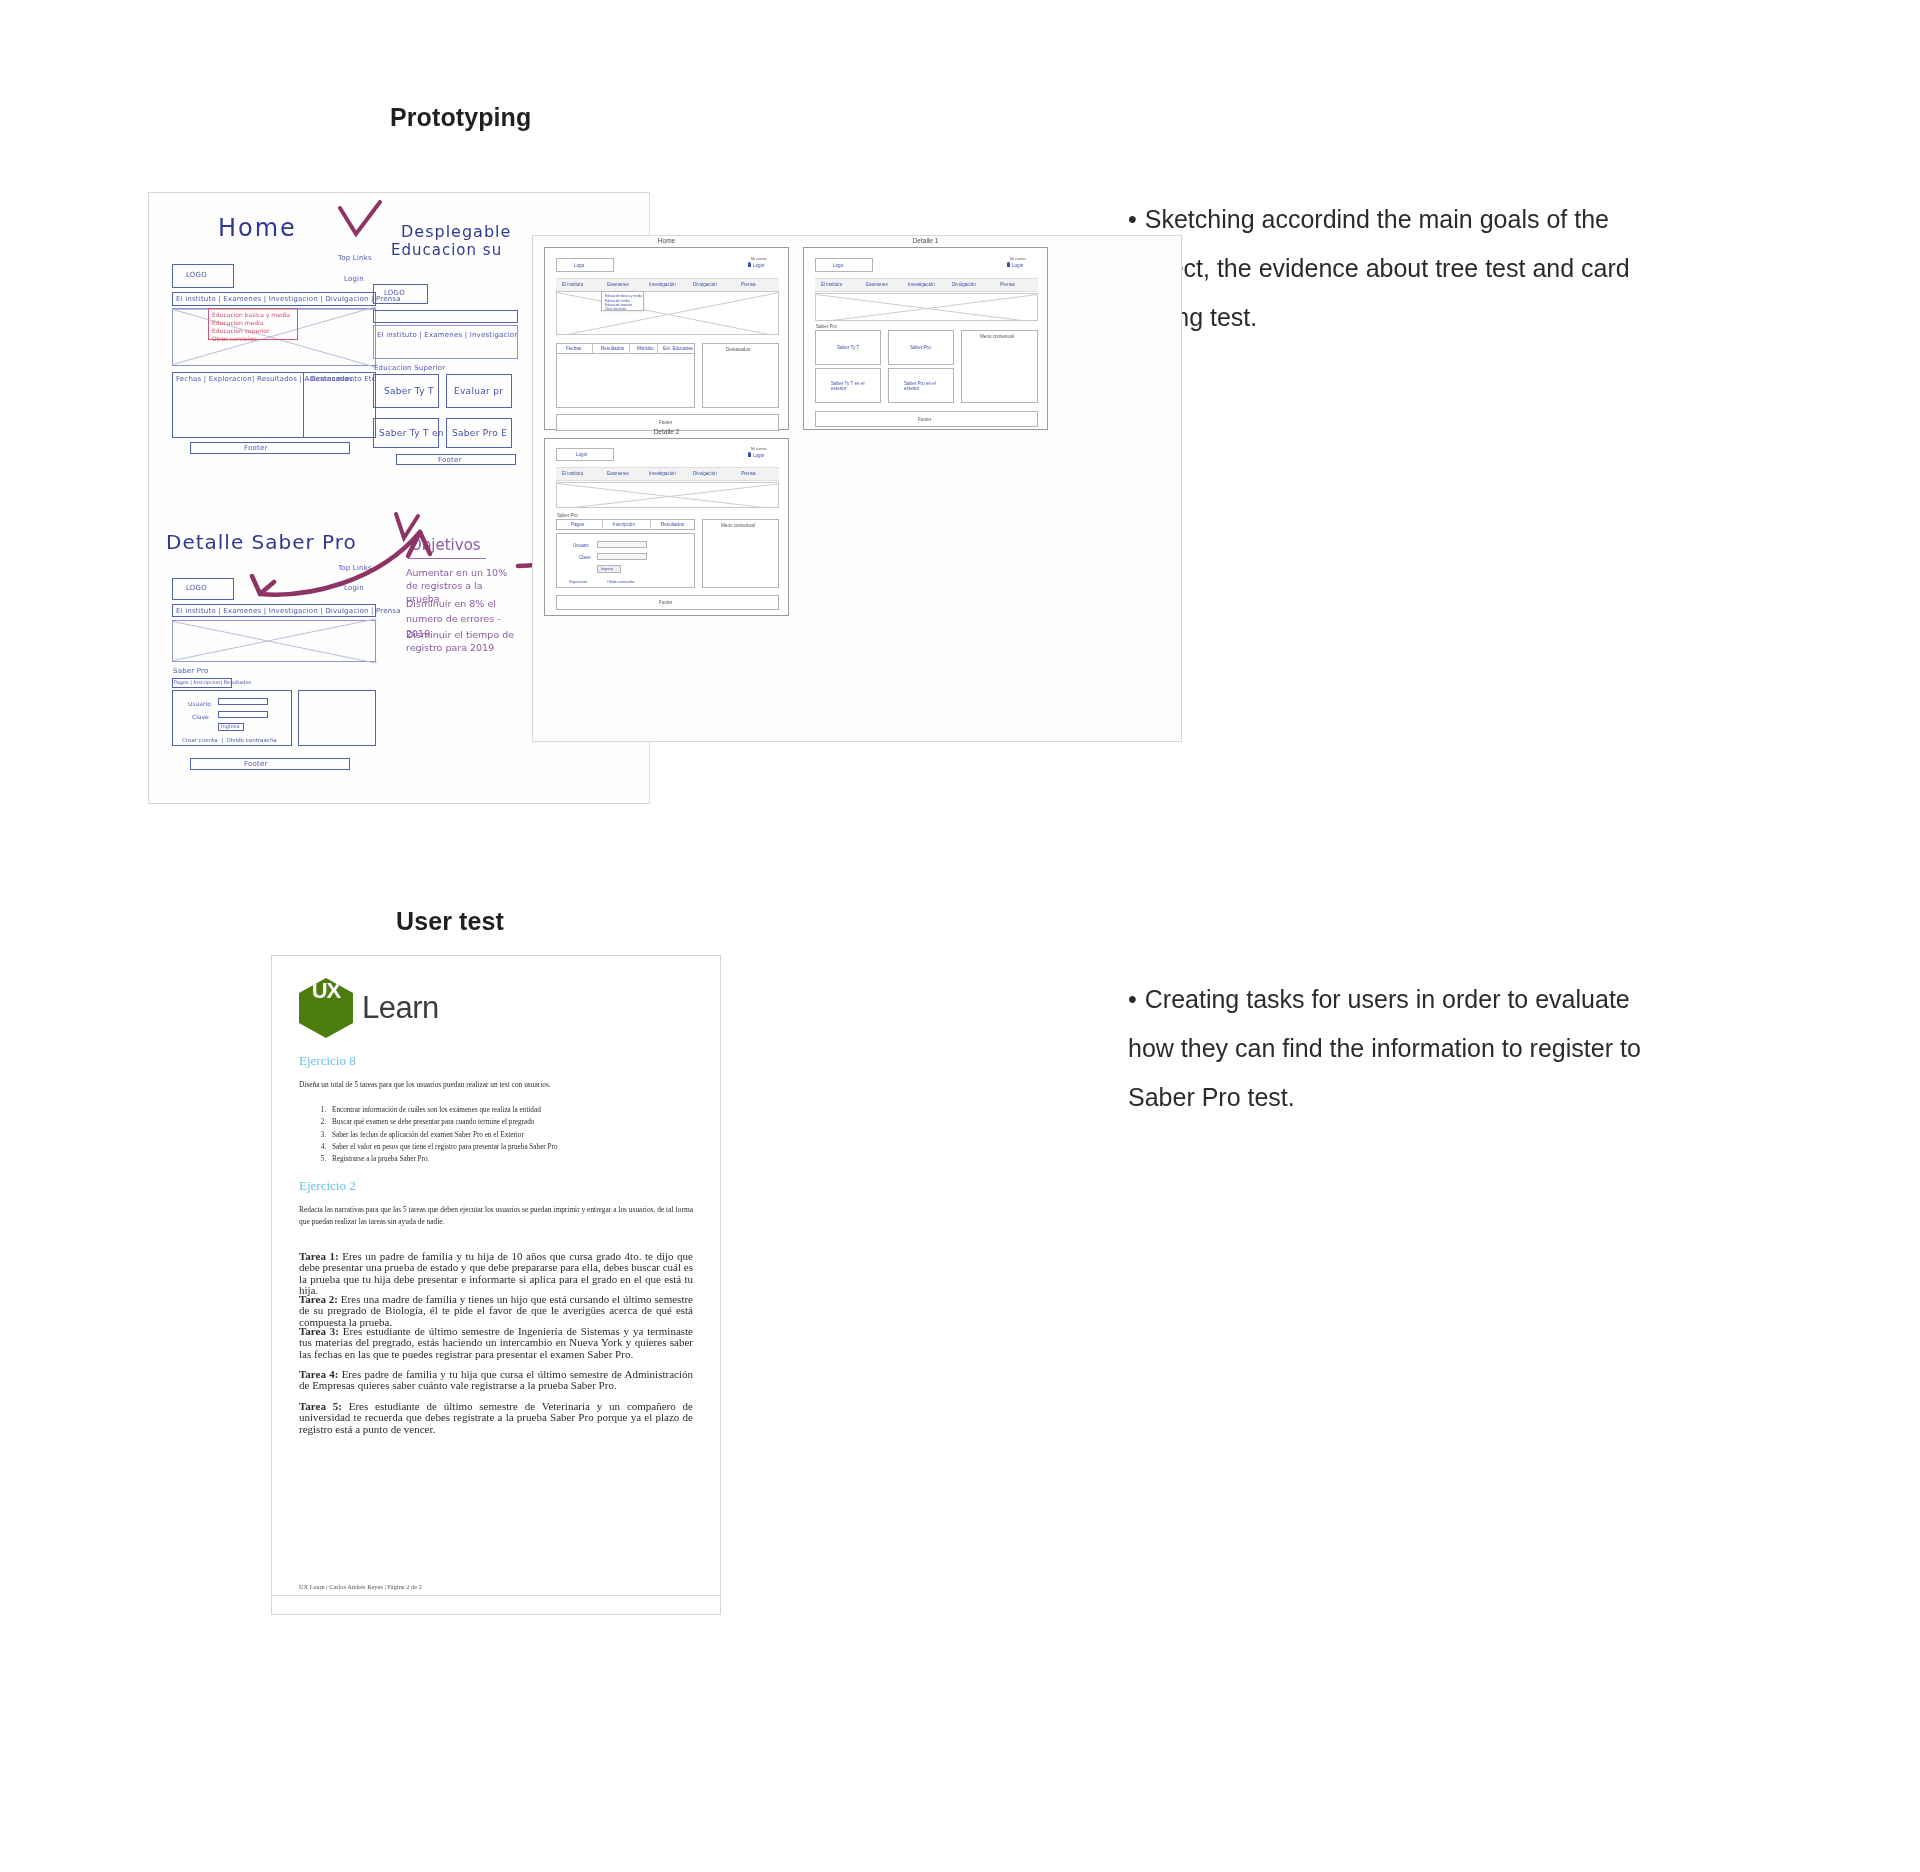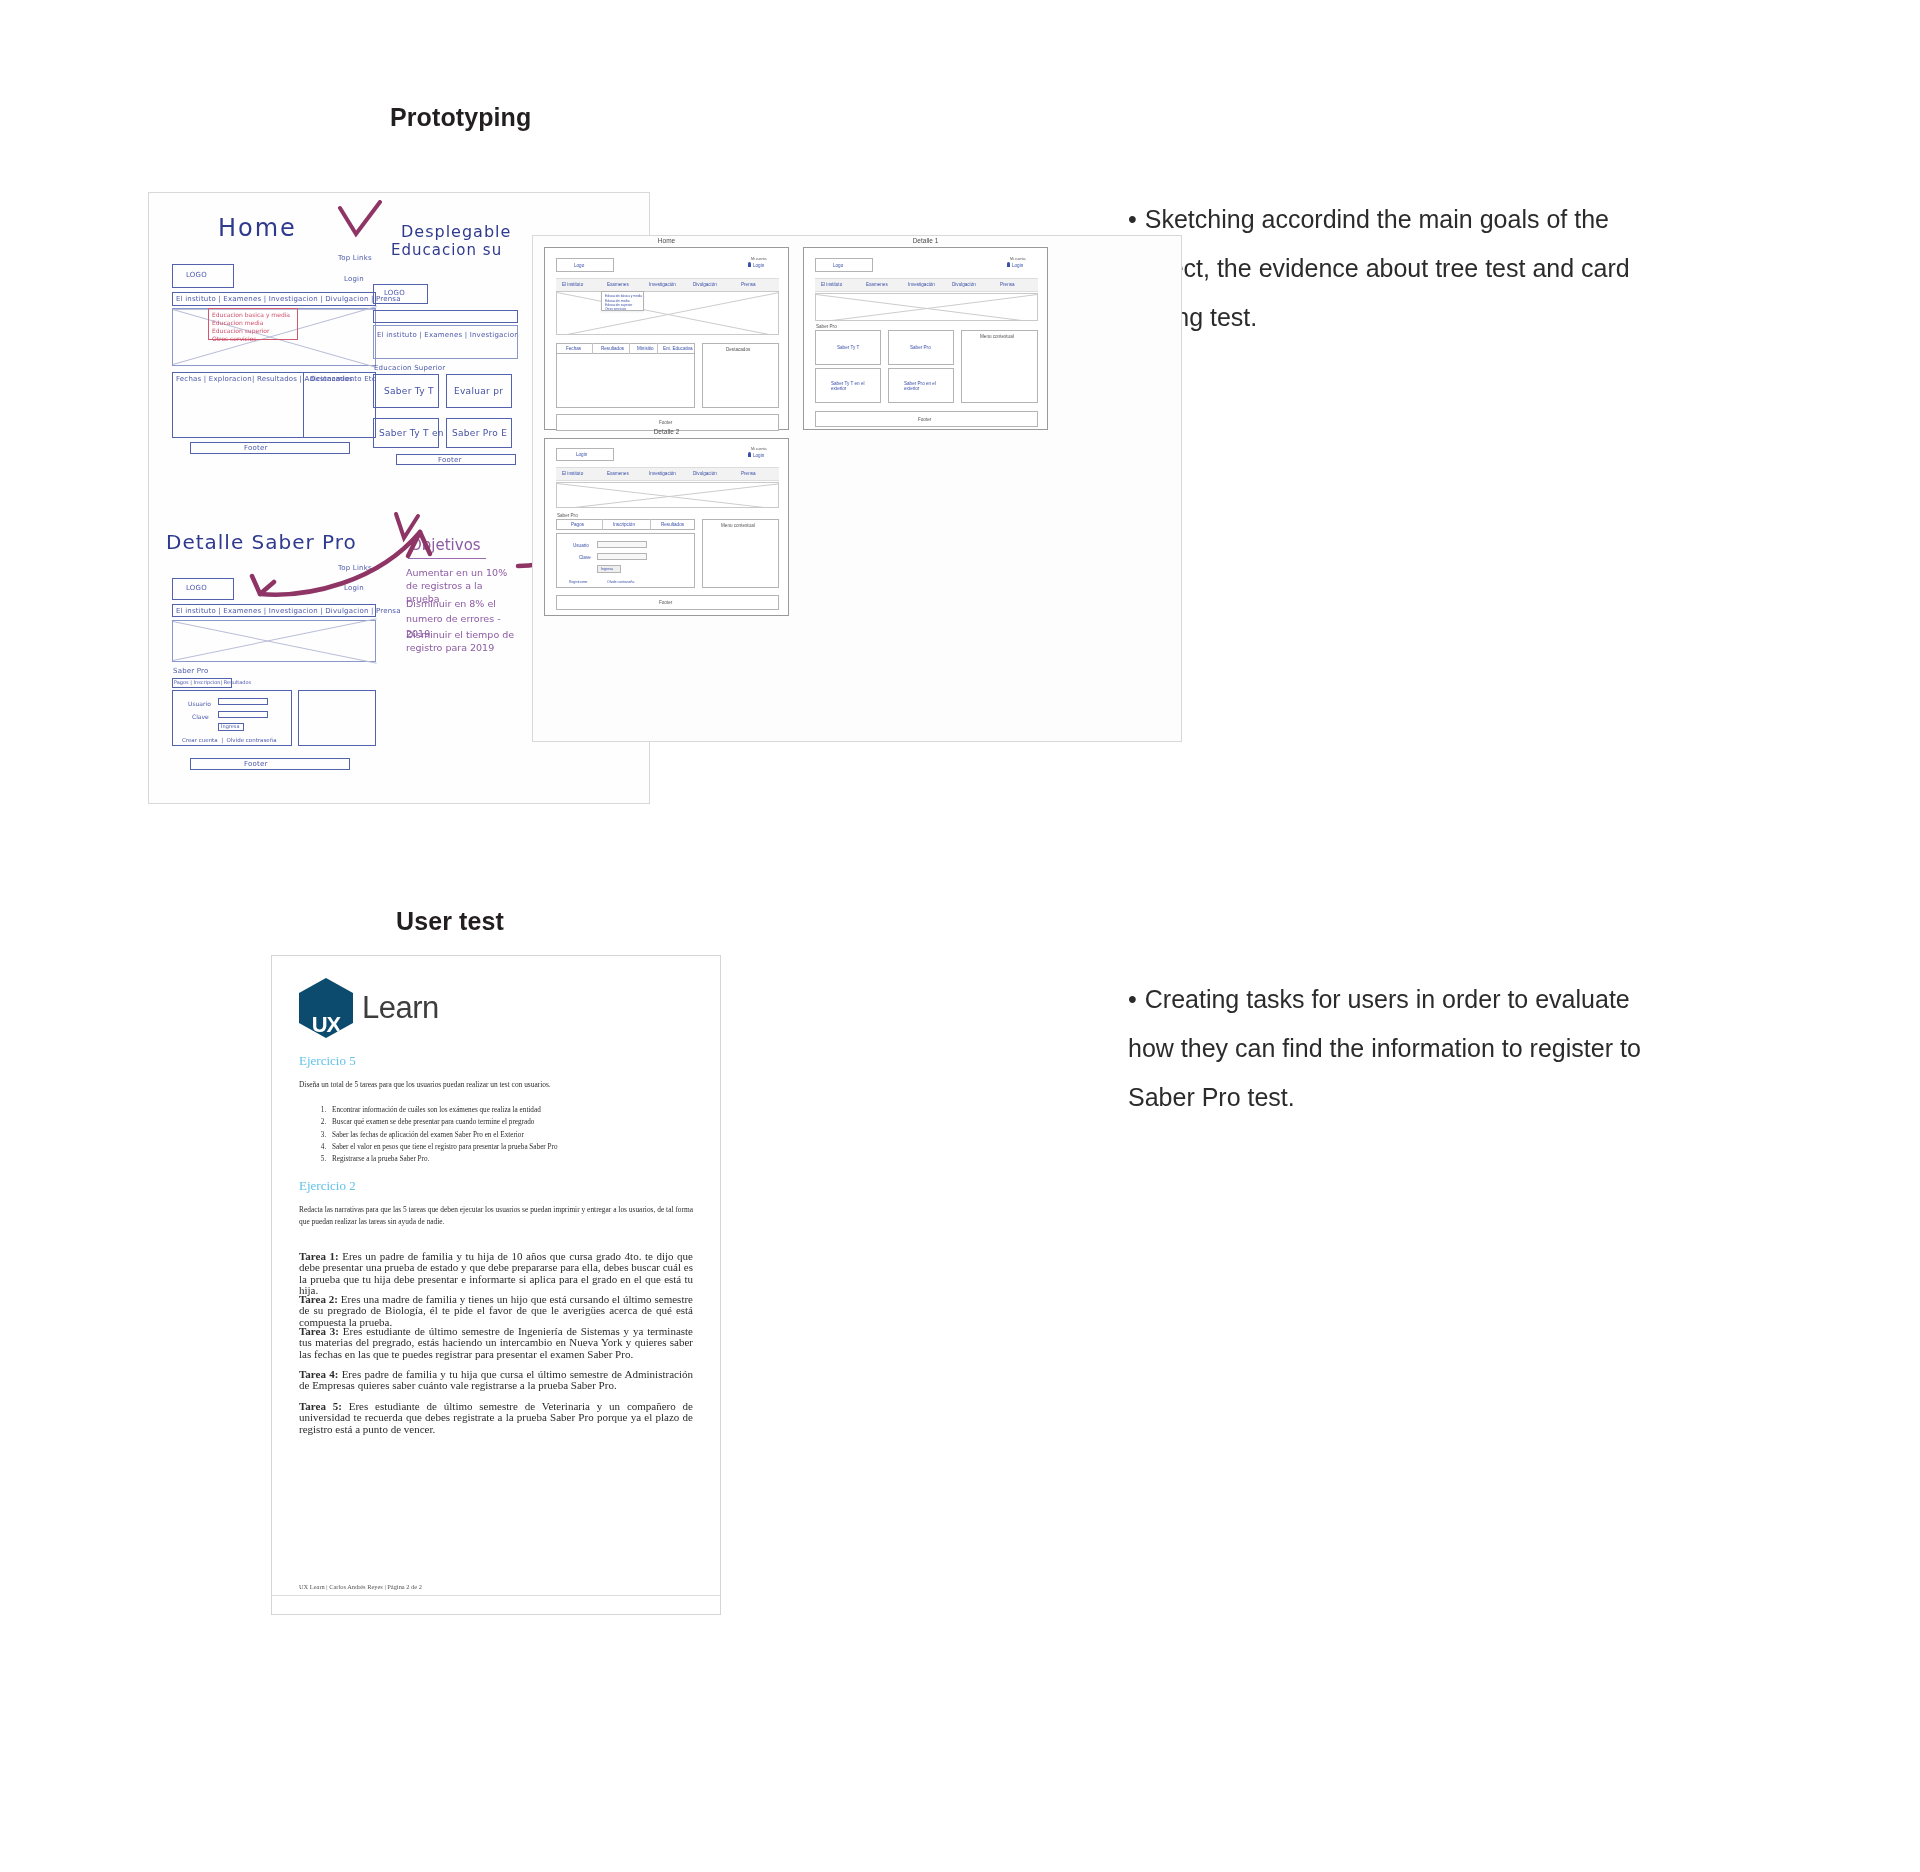--- a/index.html
+++ b/index.html
@@ -130,23 +130,23 @@
     background: #ffffff;
     border: 1px solid #d5d5d5;
     box-sizing: border-box;
     font-family: "Liberation Serif", serif;
     color: #2c2c2c;
   }
   .logo-wrap { position:absolute; left:27px; top:22px; display:flex; align-items:center; }
   .hexagon {
     position: relative;
     width: 54px; height: 60px;
-    background: #0c4a6e;
+    background: #4d7c0f;
     clip-path: polygon(50% 0%, 100% 25%, 100% 75%, 50% 100%, 0% 75%, 0% 25%);
-    display:flex; align-items:flex-end; justify-content:center;
+    display:flex; align-items:flex-start; justify-content:center;
   }
   .hex-text {
     color:#ffffff; font-family:"Liberation Sans", sans-serif;
     font-weight:bold; font-size:22px; letter-spacing:-1px;
   }
   .logo-word {
     margin-left: 9px; font-family:"Liberation Sans", sans-serif;
     font-size:31px; color:#3d3d3d; letter-spacing:-.5px;
   }
   .doc-h {
@@ -400,21 +400,21 @@
 
 <div id="doc-sheet">
 
   <div class="logo-wrap">
     <div class="hexagon">
       <span class="hex-text">UX</span>
     </div>
     <span class="logo-word">Learn</span>
   </div>
 
-  <div class="doc-h" style="top:97px;">Ejercicio 5</div>
+  <div class="doc-h" style="top:97px;">Ejercicio 8</div>
   <div class="doc-p" style="top:123px;">Diseña un total de 5 tareas para que los usuarios puedan realizar un test con usuarios.</div>
 
   <ol class="doc-ol" style="top:148px;">
     <li>Encontrar información de cuáles son los exámenes que realiza la entidad</li>
     <li>Buscar qué examen se debe presentar para cuando termine el pregrado</li>
     <li>Saber las fechas de aplicación del examen Saber Pro en el Exterior</li>
     <li>Saber el valor en pesos que tiene el registro para presentar la prueba Saber Pro</li>
     <li>Registrarse a la prueba Saber Pro.</li>
   </ol>
 

